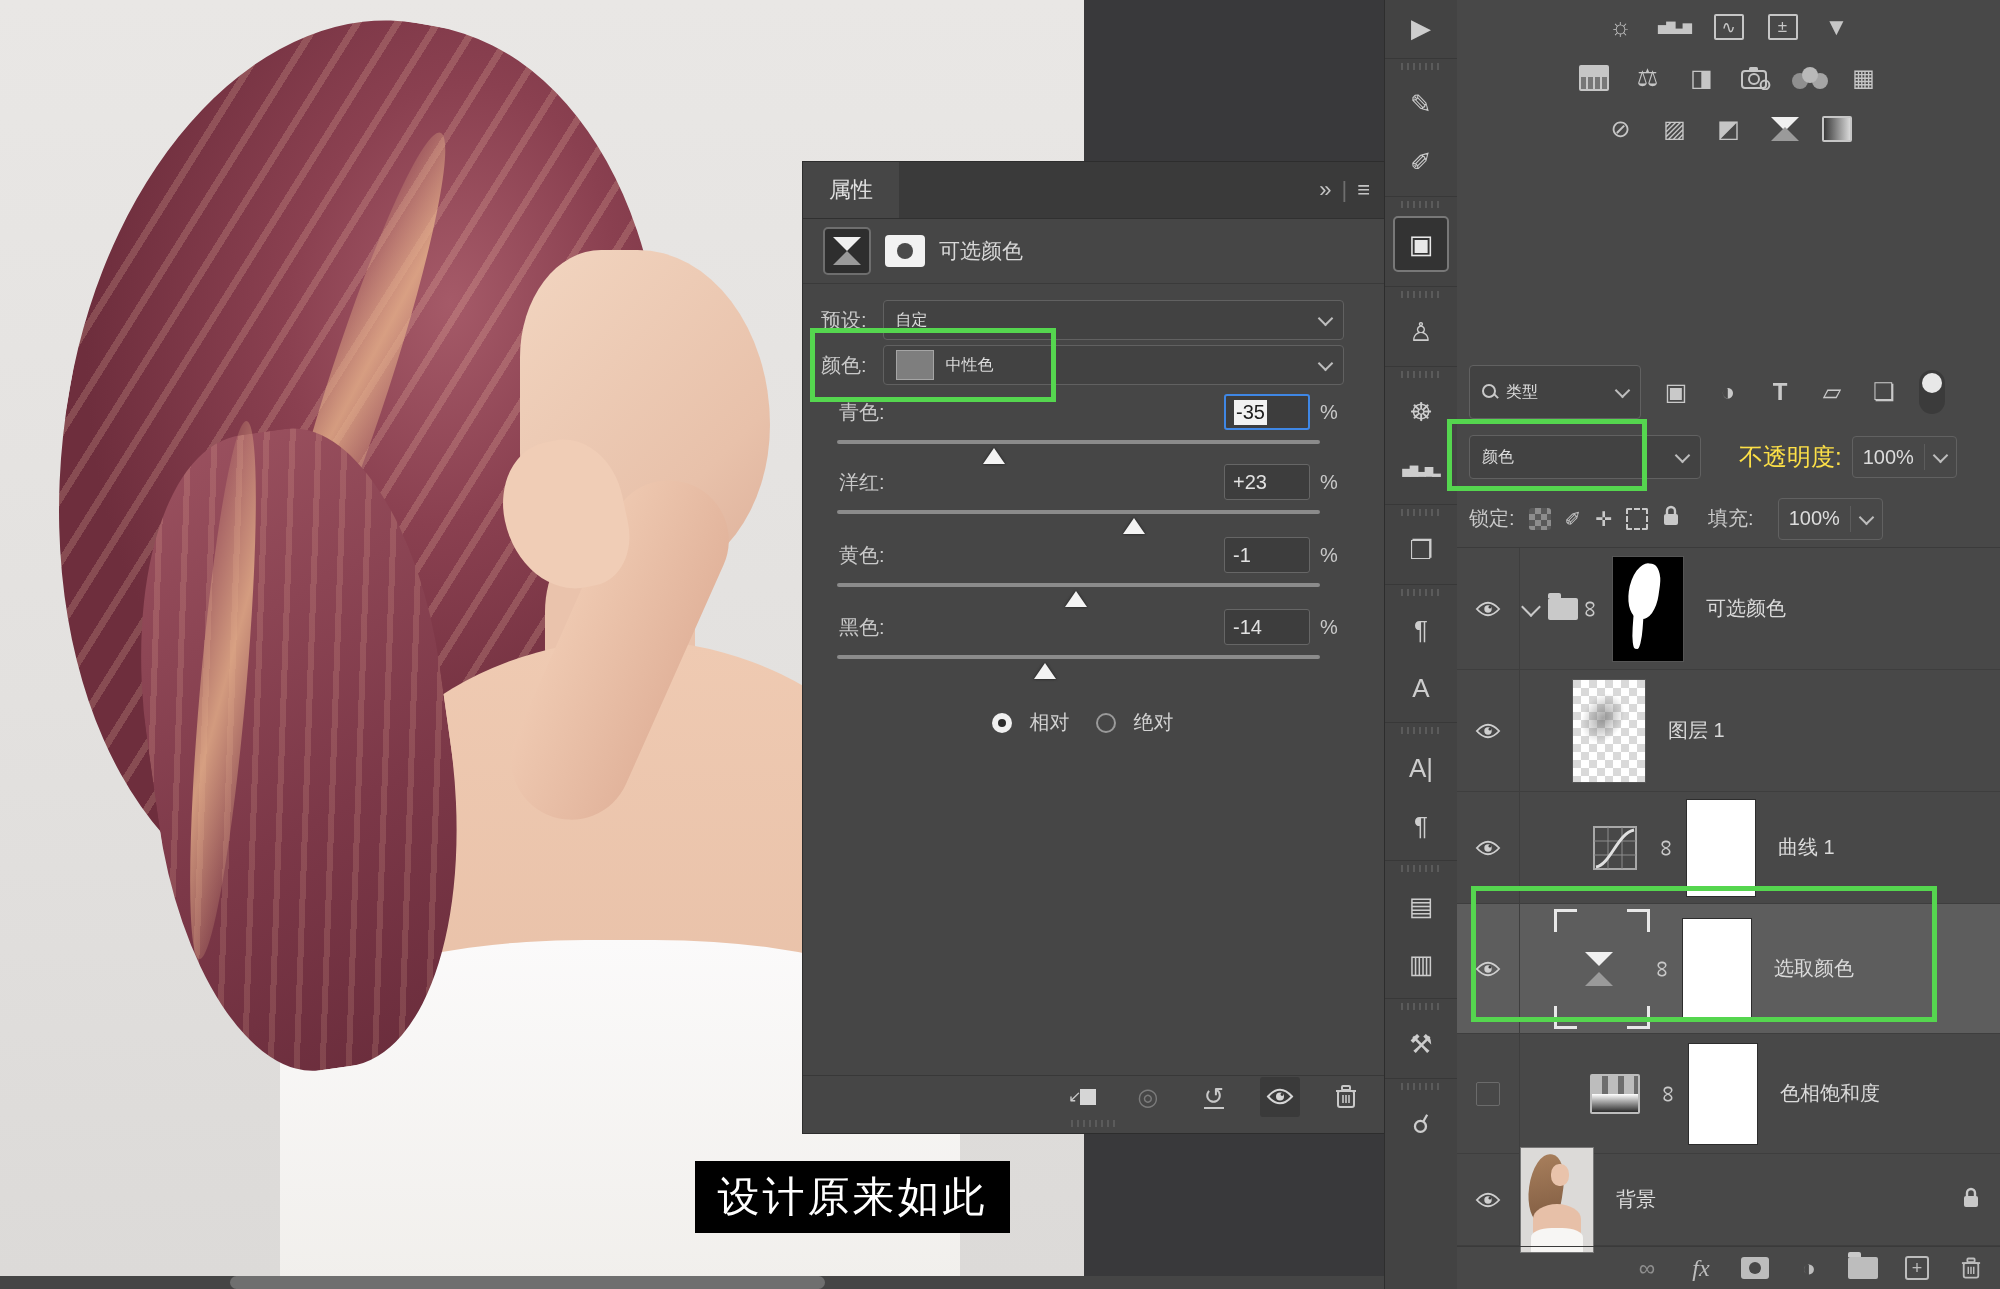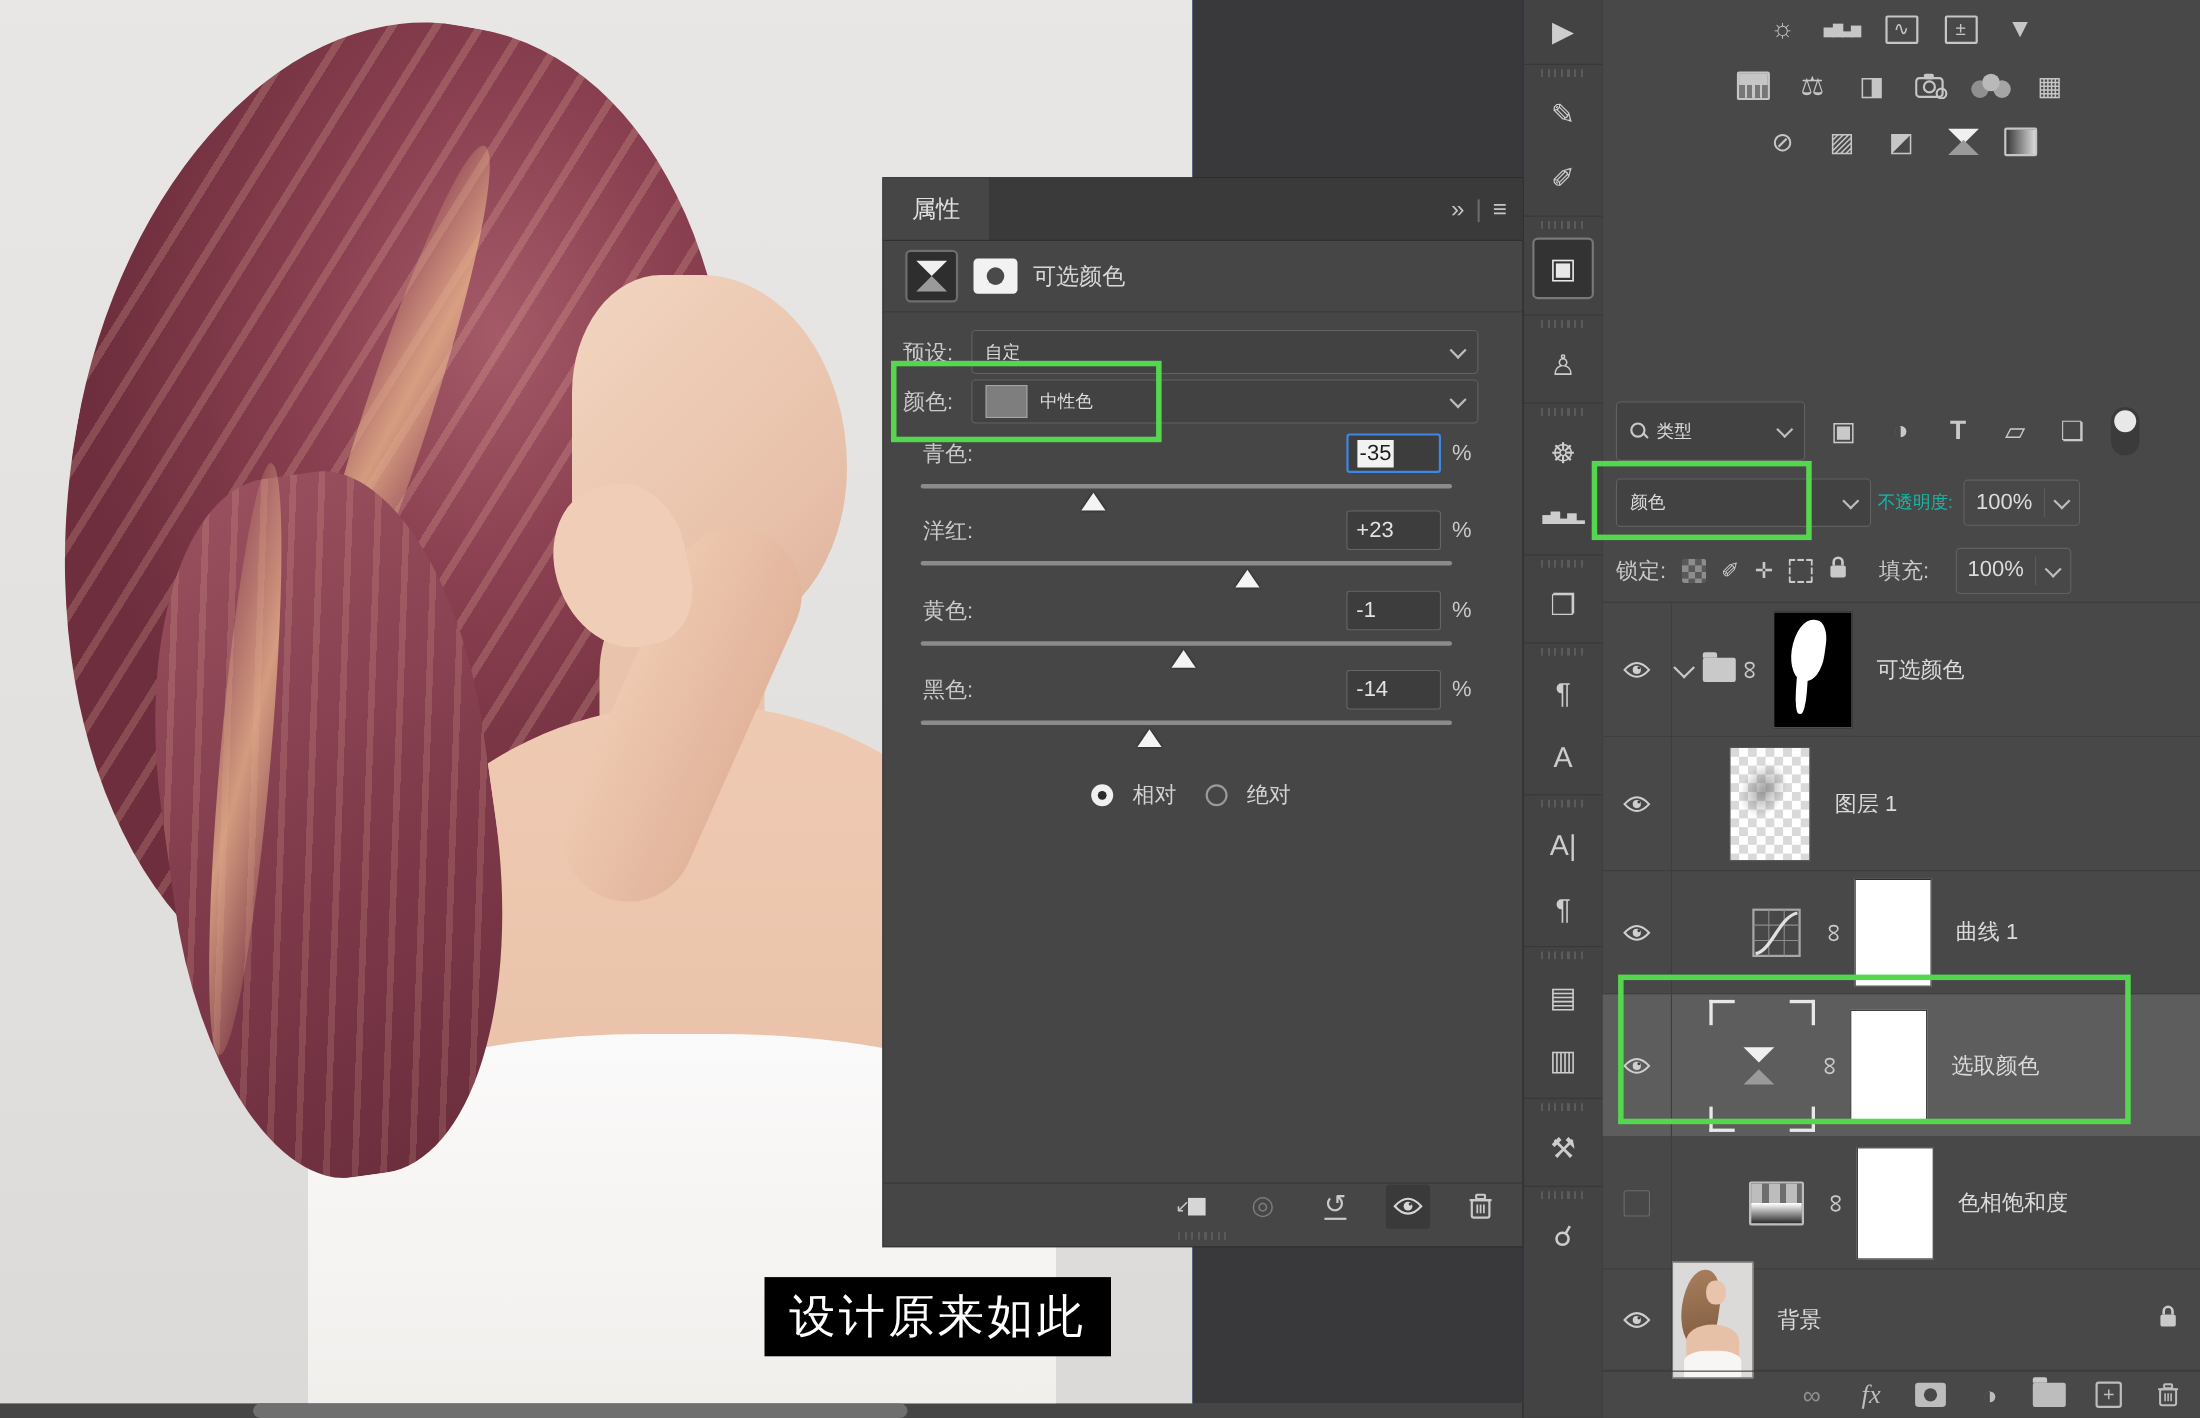--- a/index.html
+++ b/index.html
@@ -1,21 +1,21 @@
 <!DOCTYPE html>
 <html><head>
 <meta charset="utf-8">
 <style>
   html,body{margin:0;padding:0;background:#222;}
   #app{position:relative;width:2000px;height:1289px;overflow:hidden;
        font-family:"Liberation Sans","DejaVu Sans",sans-serif;color:#cfcfcf;
        background:#323234;-webkit-font-smoothing:antialiased;}
   .abs{position:absolute;}
   
-  .doc-window{left:0;top:0;width:1384px;height:1276px;background:#3b82f6;}
+  .doc-window{left:0;top:0;width:1384px;height:1276px;background:#fca5a5;}
   .photo{left:0;top:0;width:1084px;height:1276px;overflow:hidden;
          background:linear-gradient(180deg,#e9e7e5 0%,#e3e1df 55%,#dcdad8 100%);}
   .hair-back{left:60px;top:20px;width:600px;height:900px;
     background:
       repeating-linear-gradient(112deg,rgba(255,214,180,.18) 0 7px,rgba(0,0,0,0) 7px 34px),
       radial-gradient(60% 55% at 60% 30%,#a55a68 0%,#8a4050 45%,#6e2e3d 100%);
     border-radius:48% 52% 42% 55%;transform:rotate(10deg);}
   .hair-front{left:150px;top:430px;width:300px;height:640px;
     background:
       repeating-linear-gradient(100deg,rgba(255,205,170,.15) 0 6px,rgba(0,0,0,0) 6px 26px),
@@ -137,21 +137,21 @@
   .kind-dd{width:172px;height:54px;}
   .searchglyph{position:relative;width:16px;height:16px;margin-right:8px;}
   .searchglyph::before{content:"";position:absolute;left:0;top:0;width:10px;height:10px;border:2px solid #c9c9c9;border-radius:50%;}
   .searchglyph::after{content:"";position:absolute;left:11px;top:11px;width:6px;height:2px;background:#c9c9c9;transform:rotate(45deg);}
   .ficon{font-size:24px;color:#c9c9c9;width:34px;text-align:center;}
   .pill{width:26px;height:44px;border-radius:13px;background:#3b3b3b;position:relative;}
   .pill::before{content:"";position:absolute;left:3px;top:3px;width:20px;height:20px;border-radius:50%;background:#e8e8e8;}
   .blendrow{left:0;top:424px;width:100%;height:66px;display:flex;align-items:center;padding:0 12px;box-sizing:border-box;}
   .blend-dd{width:232px;height:44px;}
   .gb-blend{left:-10px;top:419px;width:190px;height:62px;}
-  .opacity-lbl{margin-left:6px;font-size:16px;color:#14b8a6;}
+  .opacity-lbl{margin-left:38px;font-size:24px;color:#fde047;}
   .val-dd{display:flex;align-items:center;border:1px solid #616161;border-radius:4px;height:42px;box-sizing:border-box;
           padding:0 10px;font-size:20px;color:#dcdcdc;margin-left:10px;}
   .val-dd .chev{margin-left:10px;border-color:#bdbdbd;}
   .val-dd .vline{width:1px;height:26px;background:#5c5c5c;margin-left:10px;}
   .lockrow{left:0;top:490px;width:100%;height:58px;display:flex;align-items:center;padding:0 12px;box-sizing:border-box;gap:14px;
            border-bottom:1px solid #3b3b3b;}
   .lockrow .plabel{font-size:20px;}
   .licon{font-size:20px;color:#c9c9c9;}
   .checker-sm{width:22px;height:22px;border-radius:3px;
     background:repeating-conic-gradient(#9a9a9a 0 25%,#5c5c5c 0 50%) 0 0/12px 12px;opacity:.85;}

